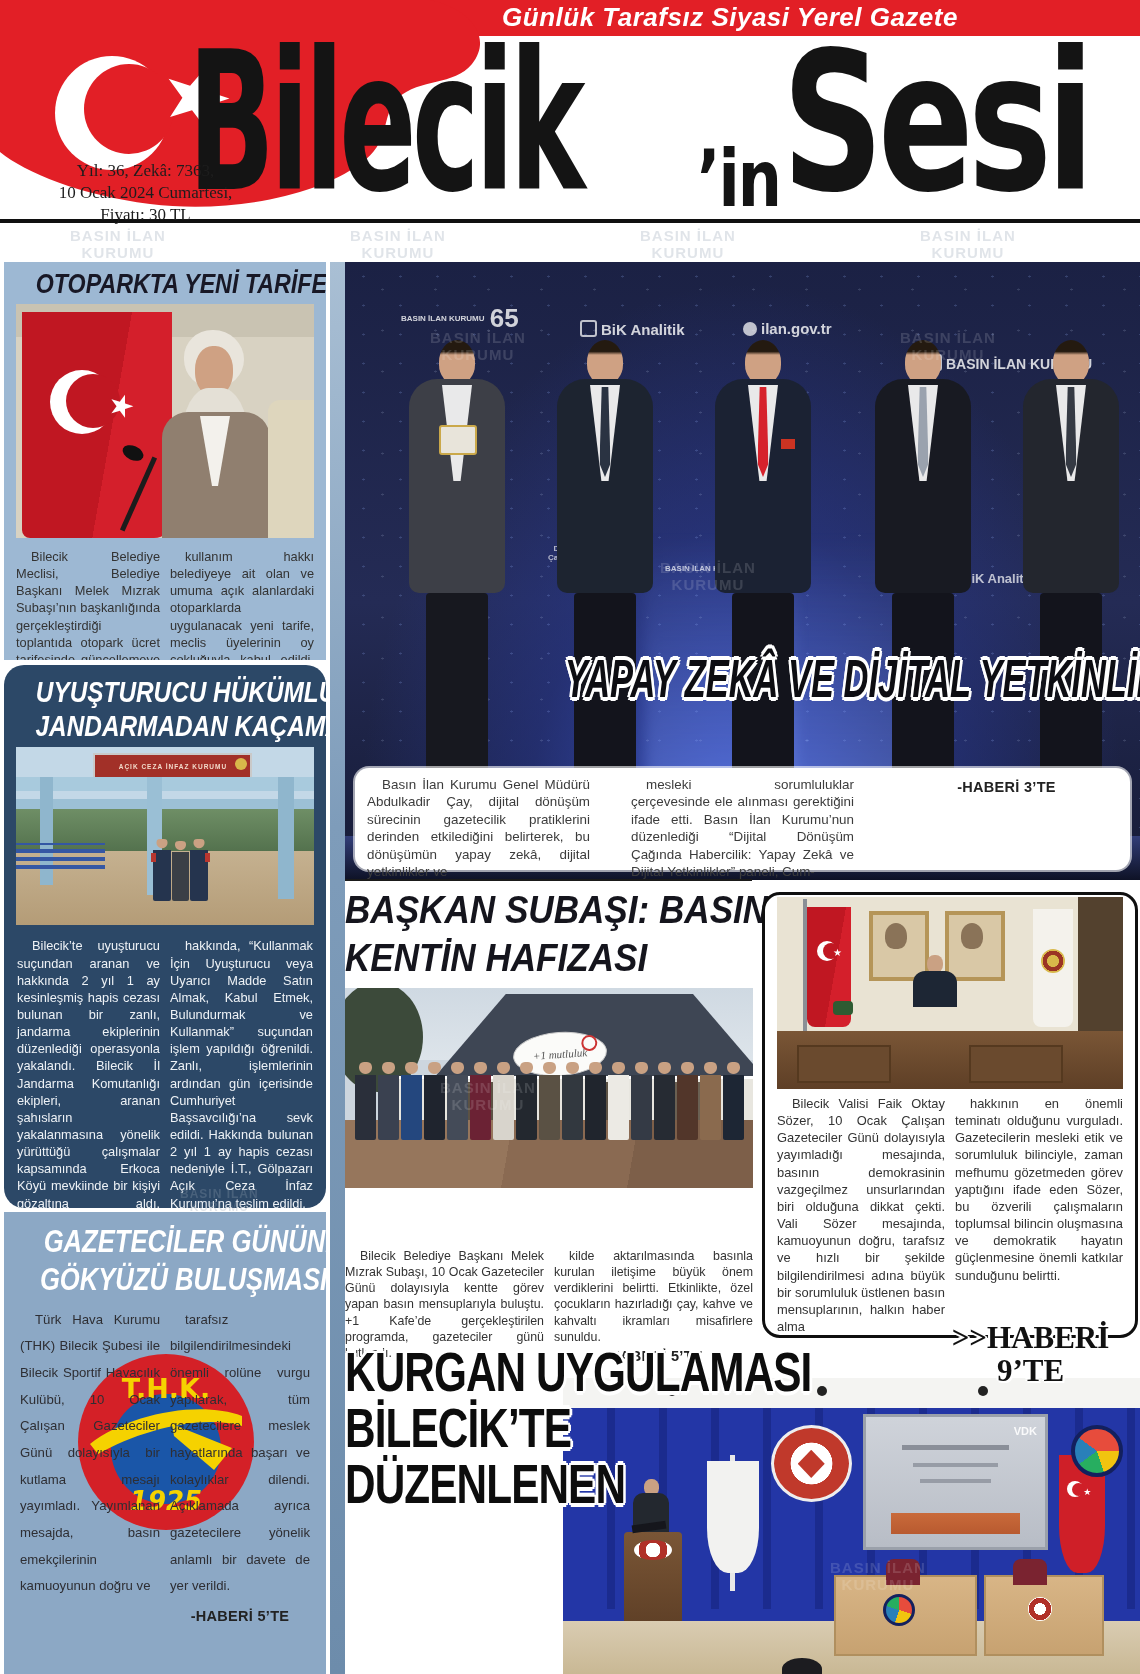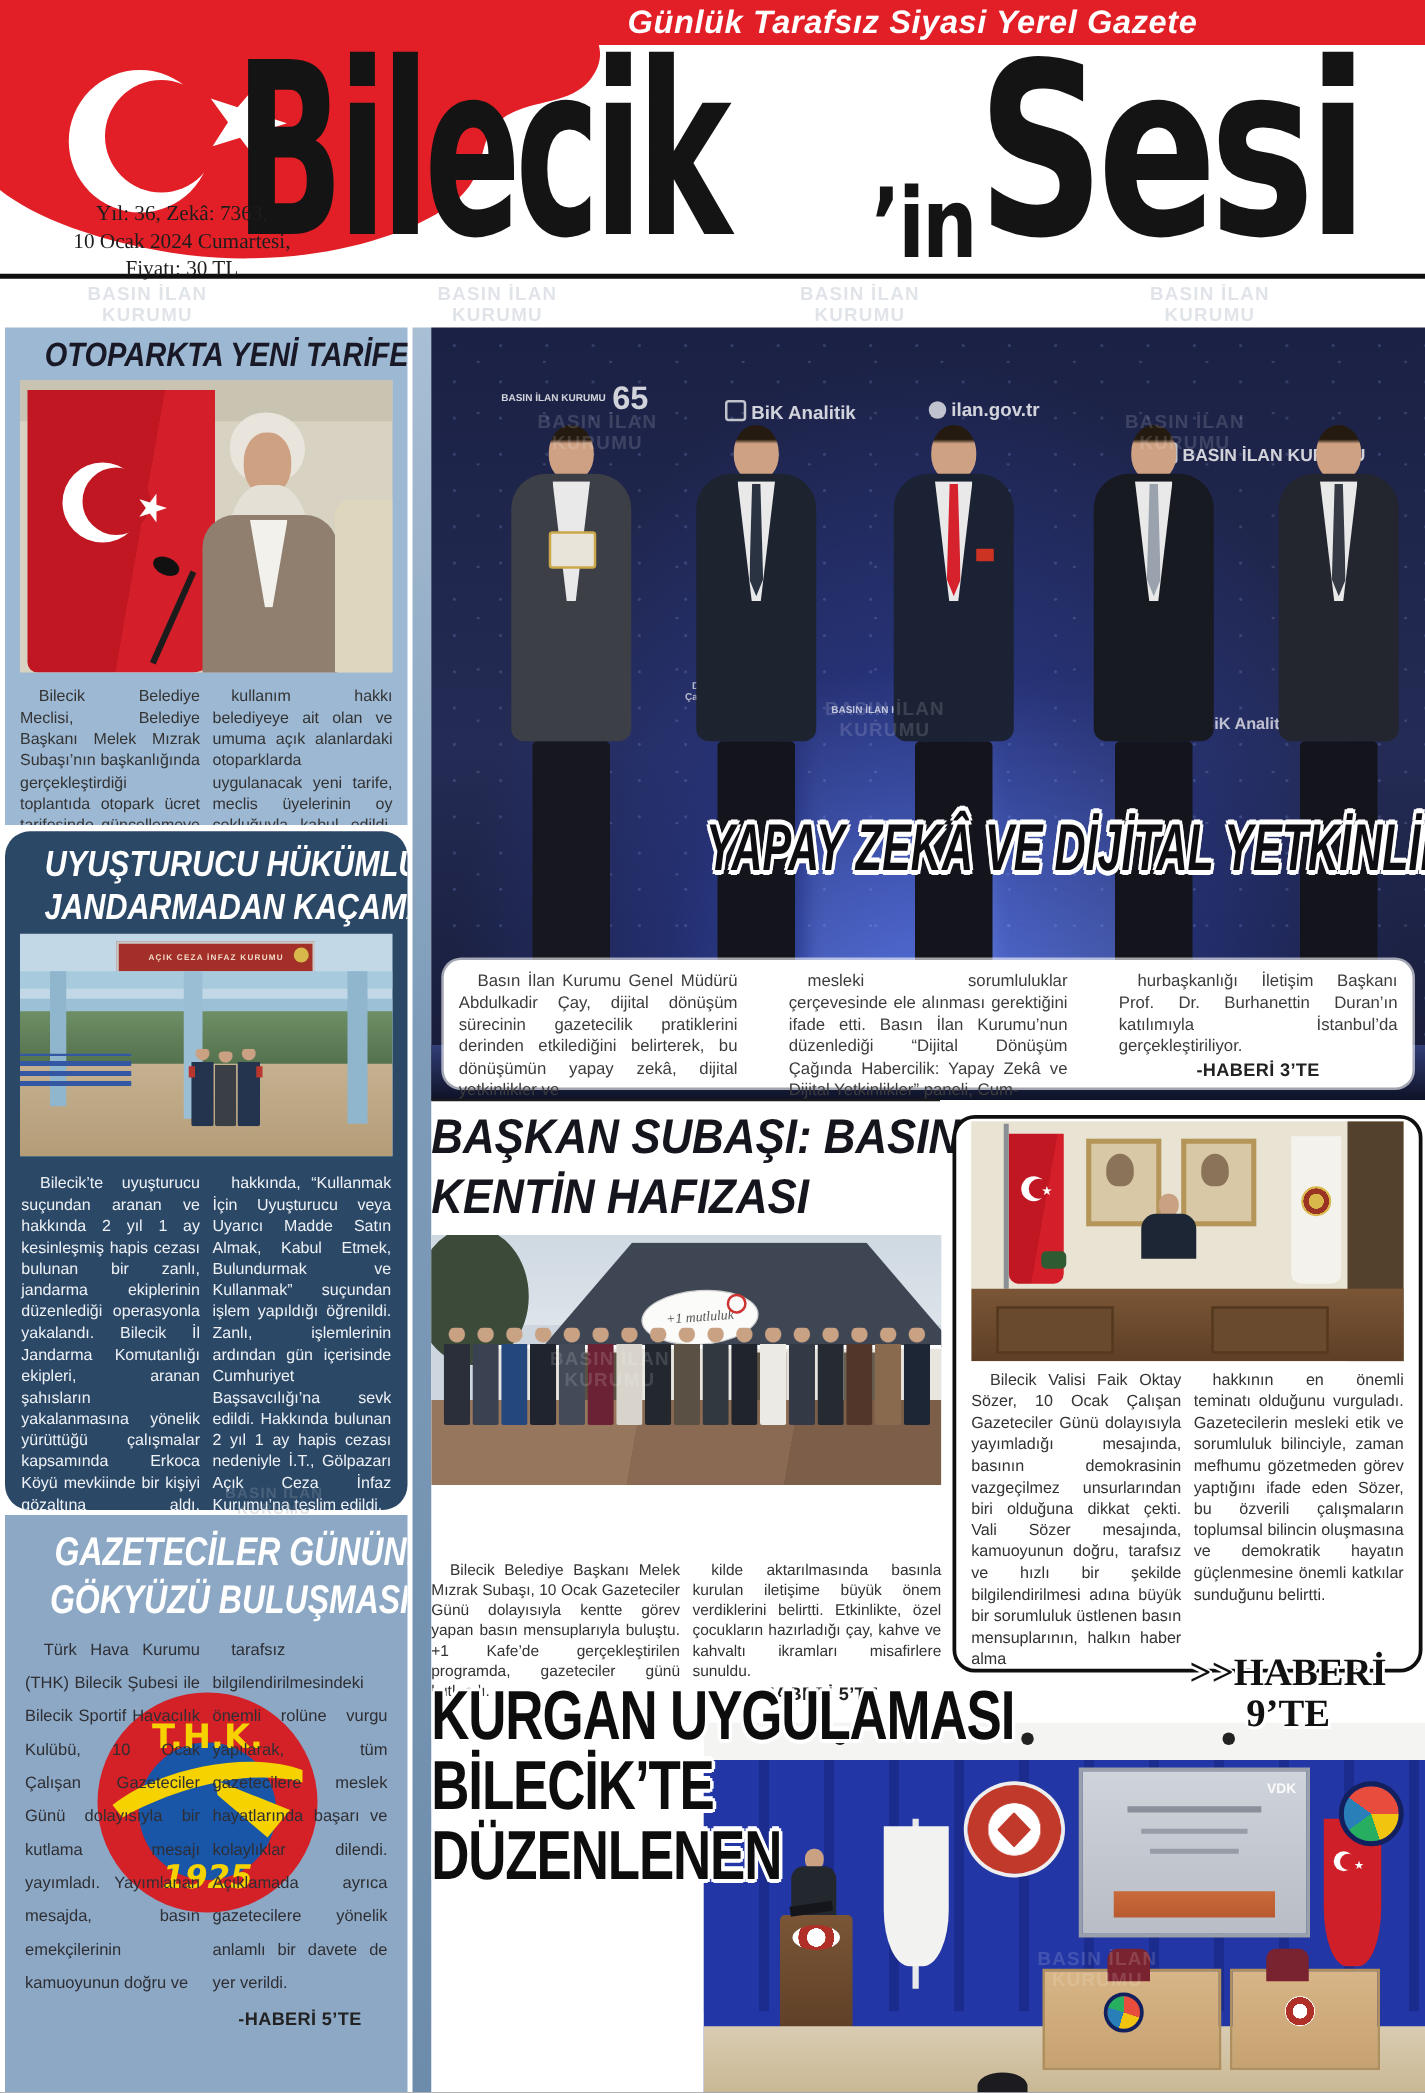--- a/index.html
+++ b/index.html
@@ -339,21 +339,20 @@
   </div>
 
   <div class="abs" id="panel-headline">
     <span class="hl cond">YAPAY ZEKÂ VE DİJİTAL YETKİNLİKLER” PANELİ</span>
   </div>
   <div class="abs" id="panel-body">
     <div class="cols bt">
       <div class="col">Basın İlan Kurumu Genel Müdürü Abdulkadir Çay, dijital dönüşüm sürecinin gazetecilik pratiklerini derinden etkilediğini belirterek, bu dönüşümün yapay zekâ, dijital yetkinlikler ve</div>
       <div class="col">mesleki sorumluluklar çerçevesinde ele alınması gerektiğini ifade etti. Basın İlan Kurumu’nun düzenlediği “Dijital Dönüşüm Çağında Habercilik: Yapay Zekâ ve Dijital Yetkinlikler” paneli, Cum-</div>
       <div class="col">
-        <span>hurbaşkanlığı İletişim Başkanı Prof. Dr. Burhanettin Duran’ın katılımıyla İstanbul’da gerçekleştiriliyor.</span>
         <div class="ref">-HABERİ 3’TE</div>
       </div>
     </div>
   </div>
 
   <div class="abs" id="subasi-rule"></div>
   <div class="abs" id="subasi-headline">
     <span class="hl cond-l">BAŞKAN SUBAŞI: BASIN</span><br>
     <span class="hl cond-l">KENTİN HAFIZASI</span>
   </div>

